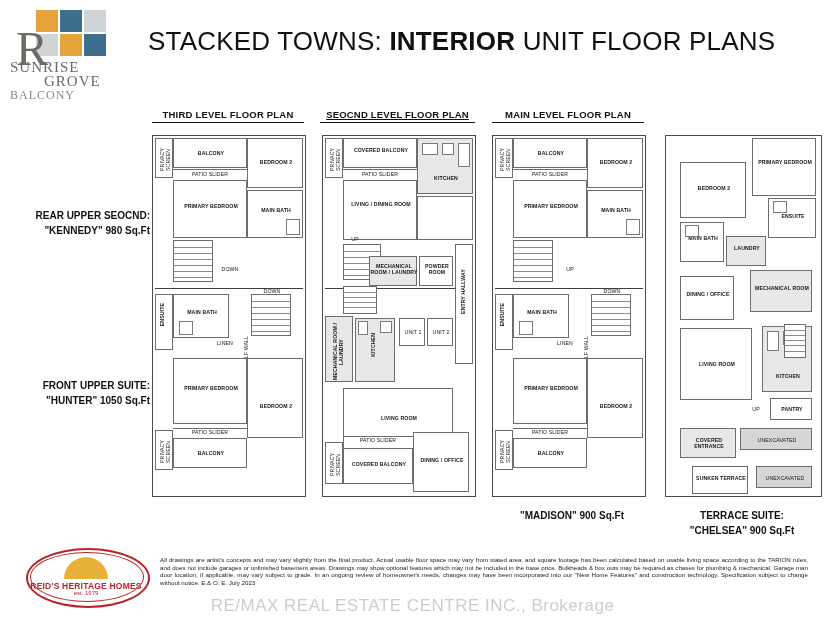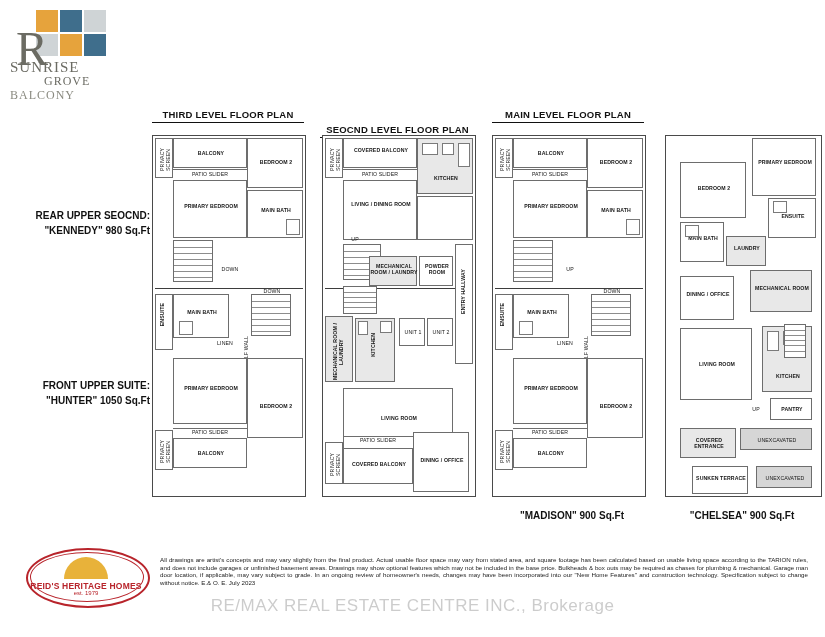--- a/index.html
+++ b/index.html
@@ -9,21 +9,21 @@
     color:#1a1a1a; position:relative; overflow:hidden;
   }
   .page{position:absolute;inset:0;}
 
   
   .logo{position:absolute;left:8px;top:8px;width:128px;height:92px;}
   .logo .sq{position:absolute;}
   .logo-text{position:absolute;left:2px;top:52px;width:126px;color:#6b6b63;
     font-family:"Liberation Serif",serif;letter-spacing:1px;}
   .logo-sunrise{font-size:15px;line-height:15px;}
-  .logo-grove{font-size:12px;line-height:15px;margin-left:34px;margin-top:-1px;}
+  .logo-grove{font-size:15px;line-height:15px;margin-left:34px;margin-top:-1px;}
   .logo-realtor{font-size:12px;line-height:12px;color:#8a8a80;margin-top:0px;}
 
   
   .title{
     position:absolute;left:148px;top:26px;
     font-size:26px;letter-spacing:.2px;color:#111;white-space:nowrap;
   }
   .title b{font-weight:bold;}
   .title .thin{font-weight:400;}
 
@@ -80,38 +80,42 @@
     <div class="sq" style="left:52px;top:26px;width:22px;height:22px;background:#e6a33c;"></div>
     <div class="sq" style="left:76px;top:26px;width:22px;height:22px;background:#3f6e8c;"></div>
     <div class="sq" style="left:8px;top:14px;width:54px;height:54px;color:#6b6b63;font-family:'Liberation Serif',serif;font-size:48px;line-height:54px;">R</div>
     <div class="logo-text">
       <div class="logo-sunrise">SUNRISE</div>
       <div class="logo-grove">GROVE</div>
       <div class="logo-realtor">BALCONY</div>
     </div>
   </div>
 
+  <div class="title">
+    <span class="thin">STACKED TOWNS: </span><b>INTERIOR</b><span class="thin"> UNIT FLOOR PLANS</span>
+  </div>
 
   <div class="colhead" style="left:152px;top:109px;width:152px;">THIRD LEVEL FLOOR PLAN</div>
-  <div class="colhead" style="left:320px;top:124px;width:155px;">SEOCND LEVEL FLOOR PLAN</div>
+  <div class="colhead" style="left:320px;top:109px;width:155px;text-decoration:underline;">SEOCND LEVEL FLOOR PLAN</div>
   <div class="colhead" style="left:492px;top:109px;width:152px;">MAIN LEVEL FLOOR PLAN</div>
 
   <div class="sidelabel" style="left:10px;top:208px;width:140px;">
     <div>REAR UPPER SEOCND:</div>
     <div>"KENNEDY"  980 Sq.Ft</div>
   </div>
   <div class="sidelabel" style="left:10px;top:378px;width:140px;">
     <div>FRONT UPPER SUITE:</div>
     <div>"HUNTER" 1050 Sq.Ft</div>
   </div>
 
   <div class="bottomlabel" style="left:492px;top:508px;width:160px;">
     <div>"MADISON" 900 Sq.Ft</div>
   </div>
   <div class="bottomlabel" style="left:662px;top:508px;width:160px;">
+    <div>TERRACE SUITE:</div>
     <div>"CHELSEA" 900 Sq.Ft</div>
   </div>
 
   <div class="plan" style="left:152px;top:135px;width:152px;height:360px;">
 
     <div class="rm" style="left:2px;top:2px;width:18px;height:40px;">
       <div class="lbl v" style="left:3px;top:3px;width:34px;">PRIVACY SCREEN</div>
     </div>
     <div class="rm" style="left:20px;top:2px;width:74px;height:30px;">
       <div class="lbl b" style="left:0;top:11px;width:74px;">BALCONY</div>

